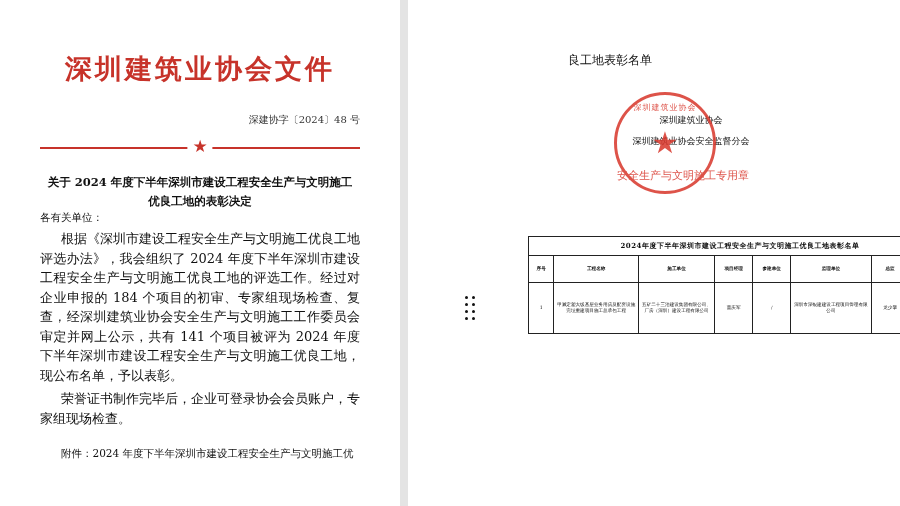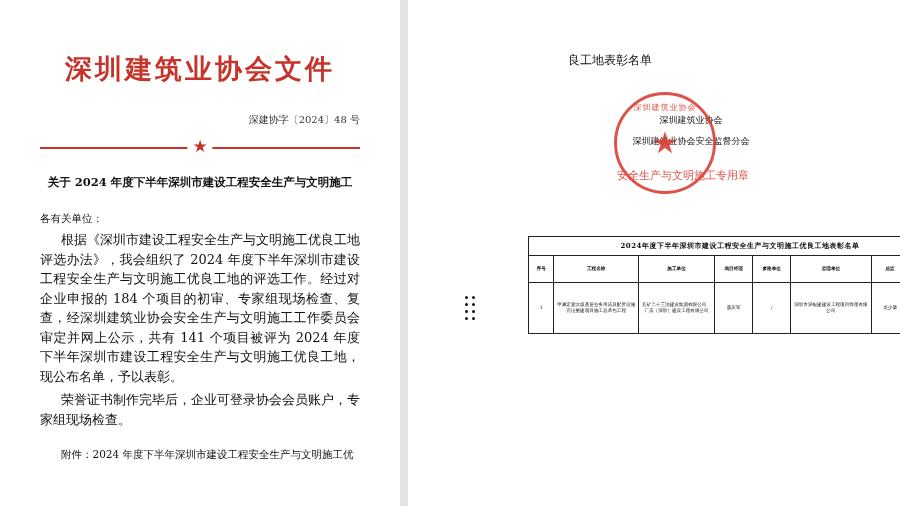--- a/index.html
+++ b/index.html
@@ -79,21 +79,20 @@
     font-weight: bold;
     font-size: 11.5px;
     color: #111;
     line-height: 19px;
     margin-top: 18px;
   }
   .doc-salutation {
     font-family: "DejaVu Serif", "Liberation Serif", serif;
     font-size: 10.5px;
     color: #111;
-    margin-top: 20px;
   }
   .doc-para {
     font-family: "DejaVu Serif", "Liberation Serif", serif;
     font-size: 13px;
     color: #111;
     line-height: 19.5px;
     text-align: justify;
     margin-top: 4px;
     text-indent: 21px;
   }
@@ -264,20 +263,21 @@
     <div class="doc-header">深圳建筑业协会文件</div>
     <div class="doc-number">深建协字〔2024〕48 号</div>
 
     <div class="red-rule-wrap">
       <div class="red-rule"></div>
       <div class="red-star">★</div>
     </div>
 
     <div class="doc-title">
       <div>关于 2024 年度下半年深圳市建设工程安全生产与文明施工</div>
+      <div>优良工地的表彰决定</div>
     </div>
 
     <div class="doc-salutation">各有关单位：</div>
     <div class="doc-para">根据《深圳市建设工程安全生产与文明施工优良工地评选办法》，我会组织了 2024 年度下半年深圳市建设工程安全生产与文明施工优良工地的评选工作。经过对企业申报的 184 个项目的初审、专家组现场检查、复查，经深圳建筑业协会安全生产与文明施工工作委员会审定并网上公示，共有 141 个项目被评为 2024 年度下半年深圳市建设工程安全生产与文明施工优良工地，现公布名单，予以表彰。</div>
     <div class="doc-para">荣誉证书制作完毕后，企业可登录协会会员账户，专家组现场检查。</div>
     <div class="doc-attach">附件：2024 年度下半年深圳市建设工程安全生产与文明施工优</div>
   </div>
 
   <div class="page-gap"></div>
 

